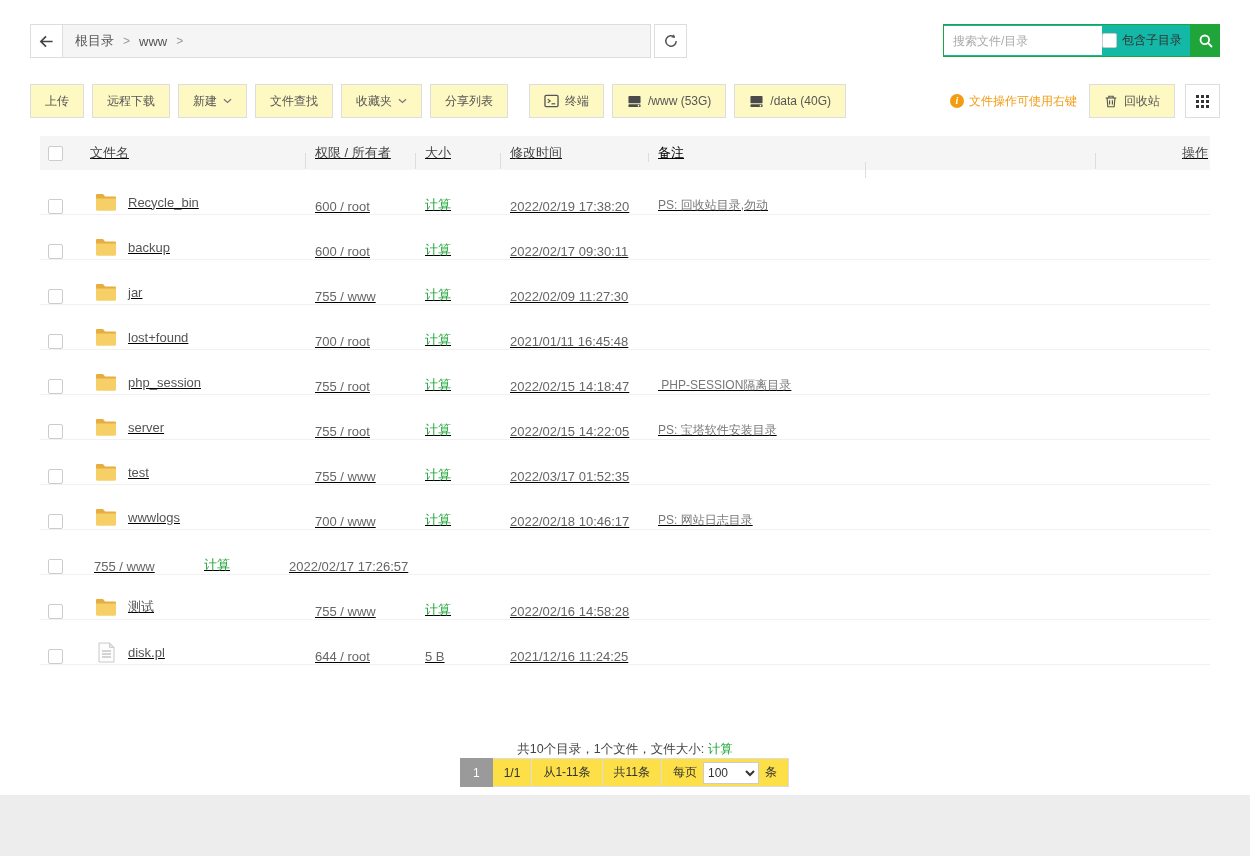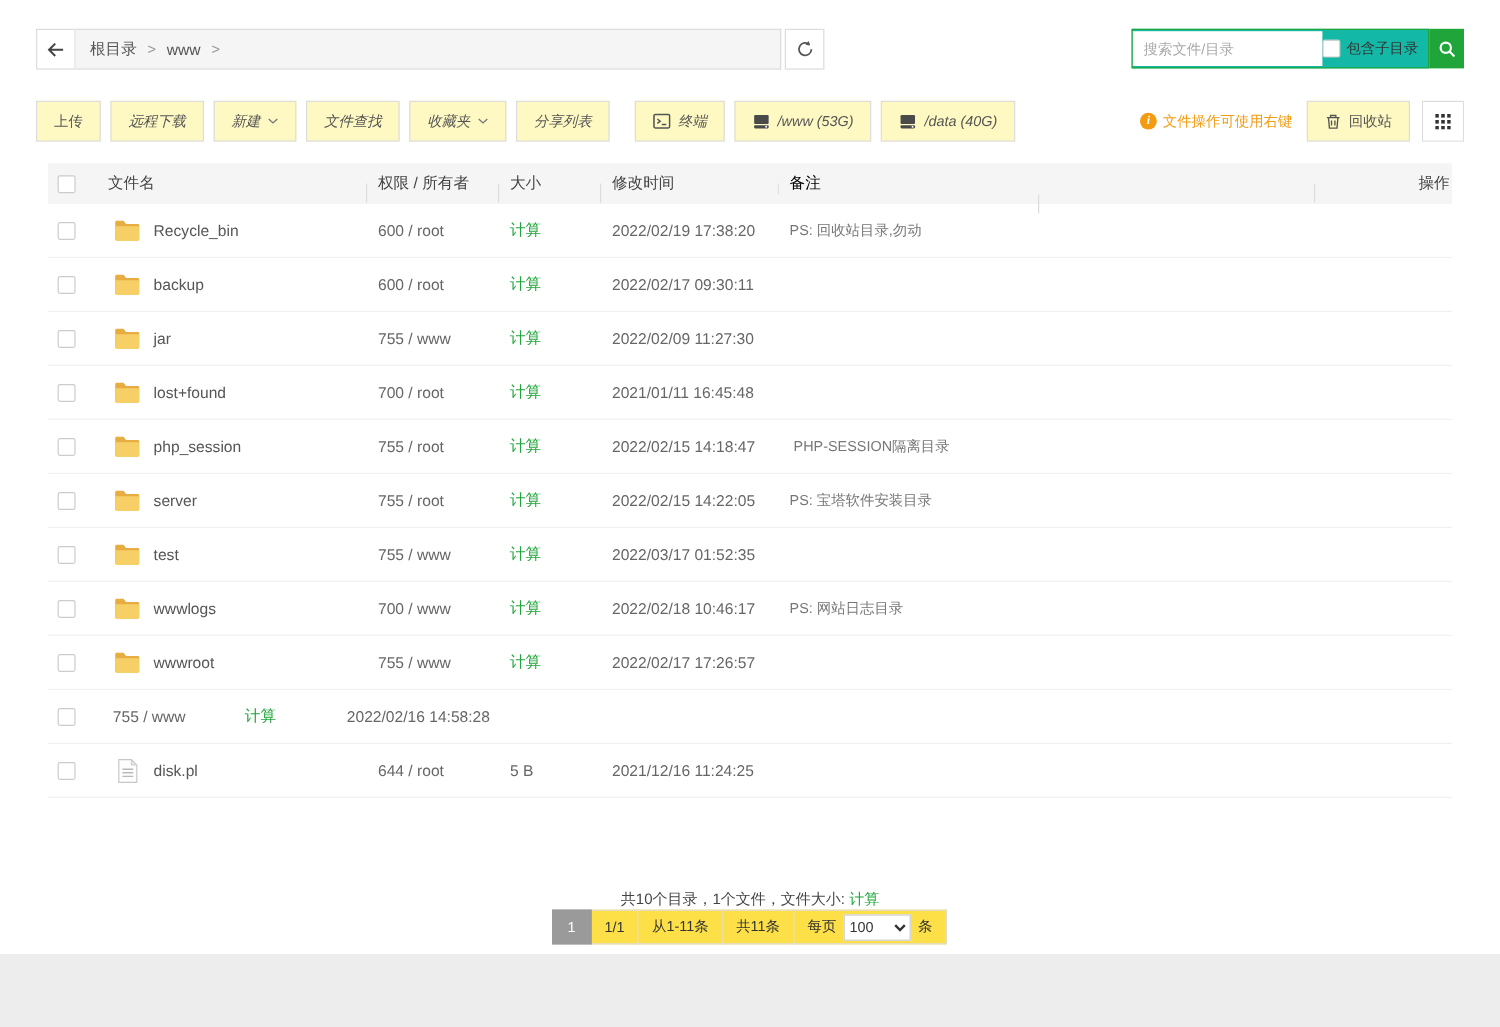--- a/index.html
+++ b/index.html
@@ -48,50 +48,50 @@
     display: flex; align-items: center; justify-content: center;
   }
 
   
   .toolbar { margin-top: 26px; display: flex; align-items: center; }
   .btn {
     height: 34px; padding: 0 14px; background: #fef9c3; border: 1px solid #ddd;
     font-size: 12px; color: #555; display: inline-flex; align-items: center;
     gap: 6px; cursor: pointer; white-space: nowrap;
   }
-  .btn + .btn { margin-left: 8px; font-style: italic; }
+  .btn + .btn { margin-left: 8px; }
   .gap-l { margin-left: 21px !important; }
   .toolbar-right { margin-left: auto; display: flex; align-items: center; }
   .hint { display: flex; align-items: center; font-size: 12px; color: #f39c12; margin-right: 12px; white-space: nowrap; }
   .info-icon {
     width: 14px; height: 14px; border-radius: 50%; background: #f39c12; color: #fff;
     font-size: 10px; line-height: 14px; text-align: center; margin-right: 5px;
     font-family: "Liberation Serif", serif; font-style: italic; font-weight: bold; flex: none;
   }
   .view-group { display: flex; margin-left: 10px; border: 1px solid #ddd; }
   .view-btn { width: 33px; height: 32px; background: #fff; border: none;
     display: flex; align-items: center; justify-content: center; cursor: pointer; }
 
   
-  .table { margin: 18px 10px 0; font-size: 13px; }
+  .table { margin: 18px 10px 0; font-size: 13px; text-decoration: underline; }
   .thead { display: flex; align-items: center; height: 34px; background: #f5f5f5; color: #444; }
   .th { position: relative; }
   .th.sep::before { content: ""; position: absolute; left: 0; top: 9px; width: 1px; height: 16px; background: #ddd; }
   .td, .th { padding-left: 10px; }
   .col-check { width: 44px; padding-left: 8px !important; display: flex; align-items: center; }
   .col-name { width: 221px; padding-left: 4px !important; display: flex; align-items: center; }
   .th.col-name { padding-left: 6px !important; }
   .col-perm { width: 110px; }
   .col-size { width: 85px; }
   .col-mtime { width: 148px; }
   .col-note { width: 217px; font-size: 12px; color: #777; white-space: pre; overflow: hidden; }
   .th.col-note { font-size: 13px; color: #000000; }
   .col-filler { flex: 1; }
   .col-action { width: 115px; text-align: right; padding-right: 2px; }
-  .tr { display: flex; align-items: center; height: 45px; border-bottom: 1px solid #f1f1f1; color: #666; }
+  .tr { display: flex; align-items: flex-end; height: 45px; border-bottom: 1px solid #f1f1f1; color: #666; }
   .icon { display: inline-flex; align-items: center; justify-content: center; }
   .row-icon { width: 24px; height: 24px; margin-left: 6px; margin-right: 10px; flex: none; }
   .fname { color: #555; cursor: pointer; }
   .size-link { color: #20a53a; cursor: pointer; }
 
   
   .footer { margin: 76px 10px 0; display: flex; justify-content: space-between; align-items: center; flex-direction: column; }
   .summary { font-size: 12.5px; color: #444; }
   .summary .calc { color: #20a53a; cursor: pointer; }
   .pagination { display: flex; font-size: 12px; color: #333; align-items: stretch; }
@@ -437,41 +437,41 @@
     <div class="td col-size"><span class="size-link">计算</span></div>
     <div class="td col-mtime">2022/02/18 10:46:17</div>
     <div class="td col-note">PS: 网站日志目录</div>
     <div class="td col-filler"></div>
     <div class="td col-action"></div>
   </div>
           <div class="tr">
     <div class="td col-check">
               <span class="checkbox"></span>
             </div>
-    <div class="td col-name">
-      <span class="icon row-icon">
-        <svg width="22" height="19" viewBox="0 0 22 19">
-                  <path d="M1 2.2 C1 1.5 1.5 1 2.2 1 H8 L10 3.6 H19.8 C20.5 3.6 21 4.1 21 4.8 V17 H1 Z" fill="#e7ad41"></path>
-                  <path d="M1 5.6 H21 V16.6 C21 17.3 20.5 17.8 19.8 17.8 H2.2 C1.5 17.8 1 17.3 1 16.6 Z" fill="#f6cf67"></path>
-                </svg>
-      </span>
-
-      <span class="fname">wwwroot</span>
-    </div>
     <div class="td col-perm">755 / www</div>
     <div class="td col-size"><span class="size-link">计算</span></div>
     <div class="td col-mtime">2022/02/17 17:26:57</div>
     <div class="td col-note"></div>
     <div class="td col-filler"></div>
     <div class="td col-action"></div>
   </div>
           <div class="tr">
     <div class="td col-check">
               <span class="checkbox"></span>
             </div>
+    <div class="td col-name">
+      <span class="icon row-icon">
+        <svg width="22" height="19" viewBox="0 0 22 19">
+                  <path d="M1 2.2 C1 1.5 1.5 1 2.2 1 H8 L10 3.6 H19.8 C20.5 3.6 21 4.1 21 4.8 V17 H1 Z" fill="#e7ad41"></path>
+                  <path d="M1 5.6 H21 V16.6 C21 17.3 20.5 17.8 19.8 17.8 H2.2 C1.5 17.8 1 17.3 1 16.6 Z" fill="#f6cf67"></path>
+                </svg>
+      </span>
+
+      <span class="fname">测试</span>
+    </div>
     <div class="td col-perm">755 / www</div>
     <div class="td col-size"><span class="size-link">计算</span></div>
     <div class="td col-mtime">2022/02/16 14:58:28</div>
     <div class="td col-note"></div>
     <div class="td col-filler"></div>
     <div class="td col-action"></div>
   </div>
           <div class="tr">
     <div class="td col-check">
               <span class="checkbox"></span>

